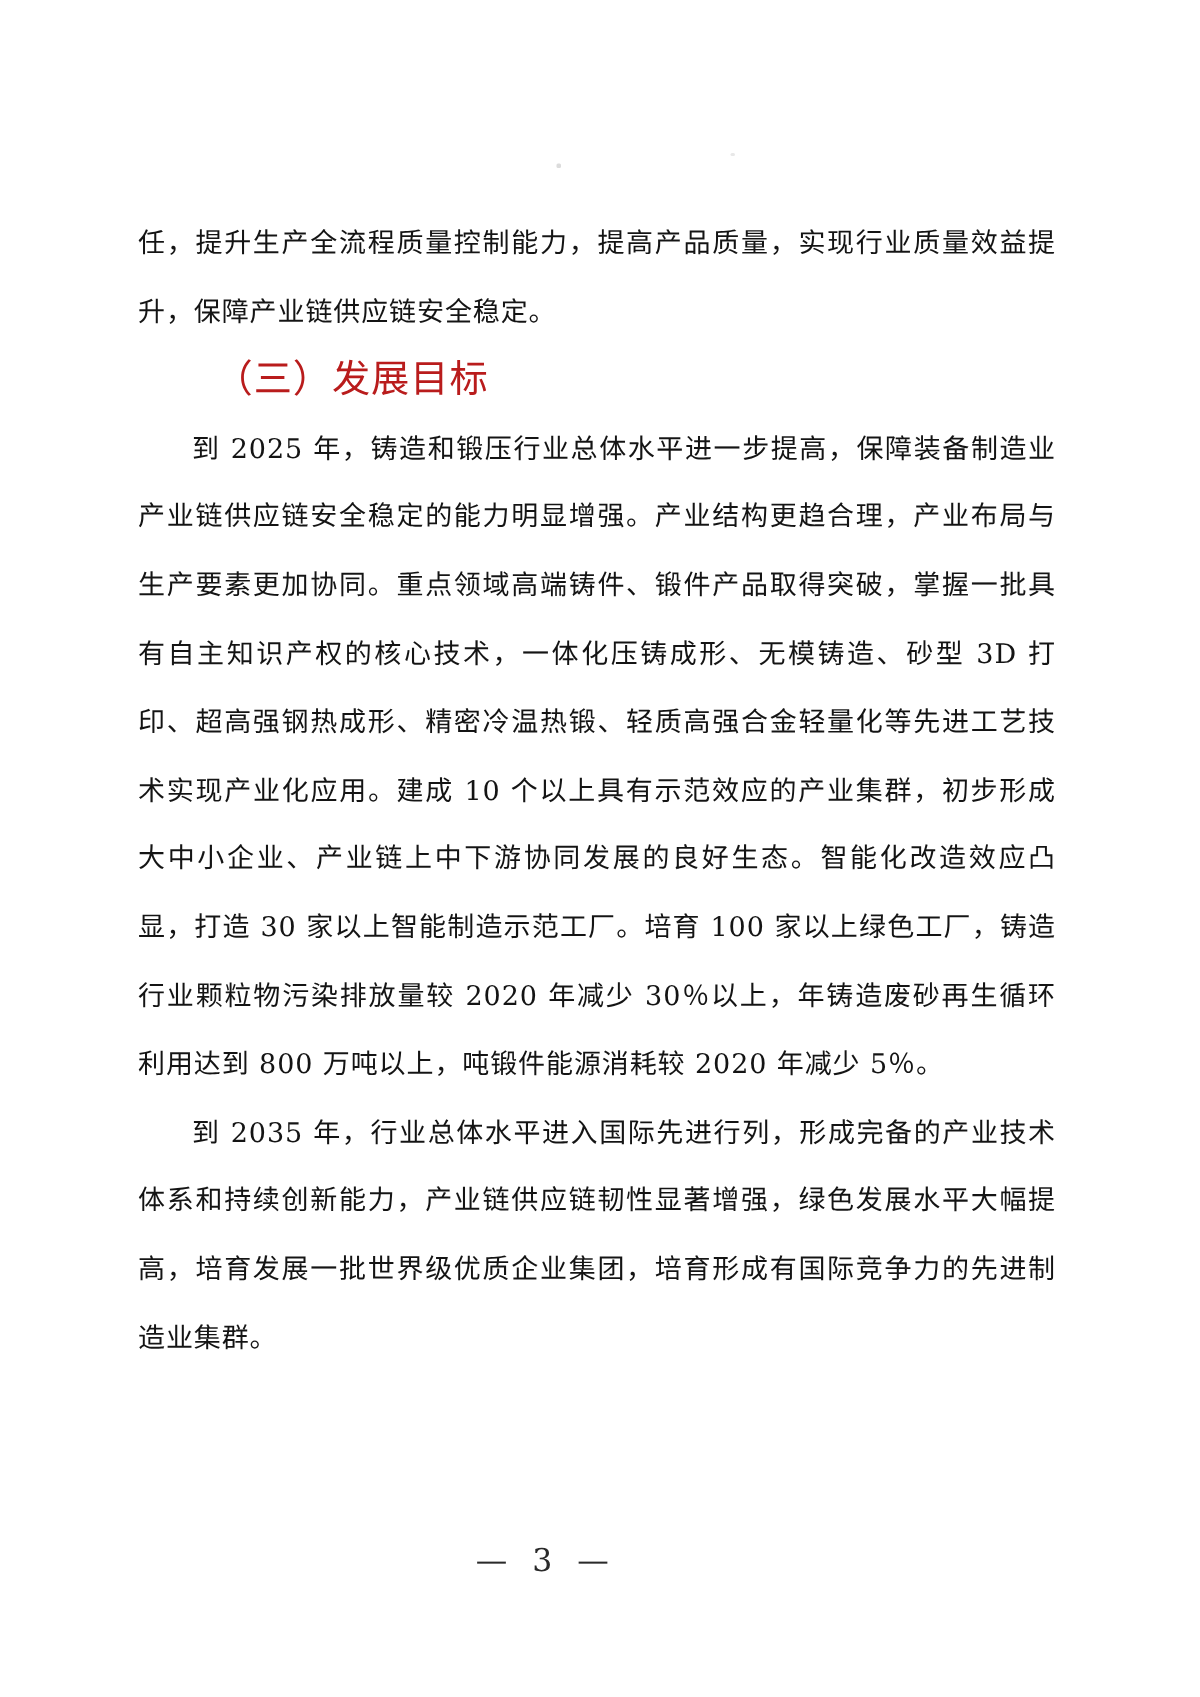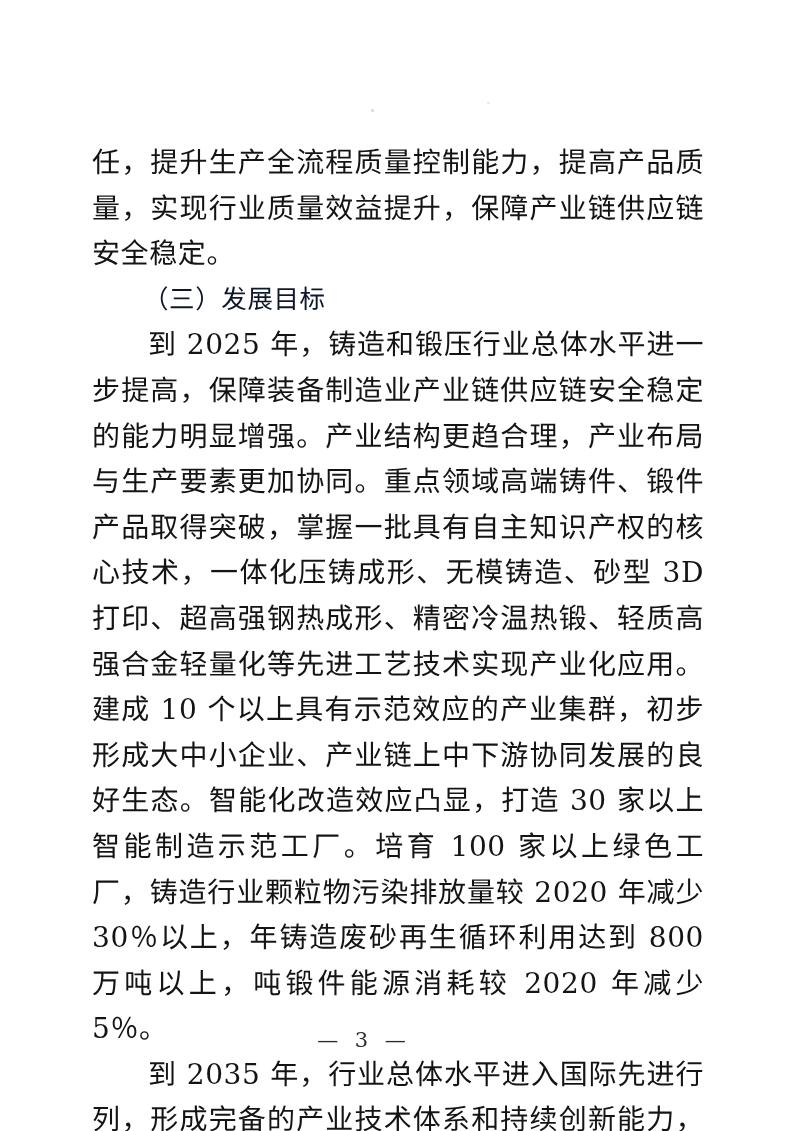--- a/index.html
+++ b/index.html
@@ -32,39 +32,39 @@
 
   .textblock {
     position: absolute;
     left: 92px;
     top: 140px;
     width: 612px;
   }
 
   p.para {
     margin: 0;
-    font-size: 28px;
+    font-size: 18px;
     line-height: 45.6px;
     color: #141414;
     text-align: justify;
     text-align-last: left;
     letter-spacing: 0.6px;
     word-break: break-all;
     font-weight: 400;
     
     font-family: "DejaVu Serif", "Liberation Serif", serif;
   }
   p.indent2 {
     text-indent: 2em;
   }
   p.heading-kai {
     margin: 0;
     font-size: 25.5px;
     line-height: 45.6px;
-    color: #0f172a;
+    color: #b91c1c;
     text-indent: 2em;
     letter-spacing: 0.6px;
     font-weight: 400;
     font-family: "DejaVu Serif", "Liberation Serif", serif;
   }
 
   .page-footer {
     position: absolute;
     left: 0;
     right: 0;

